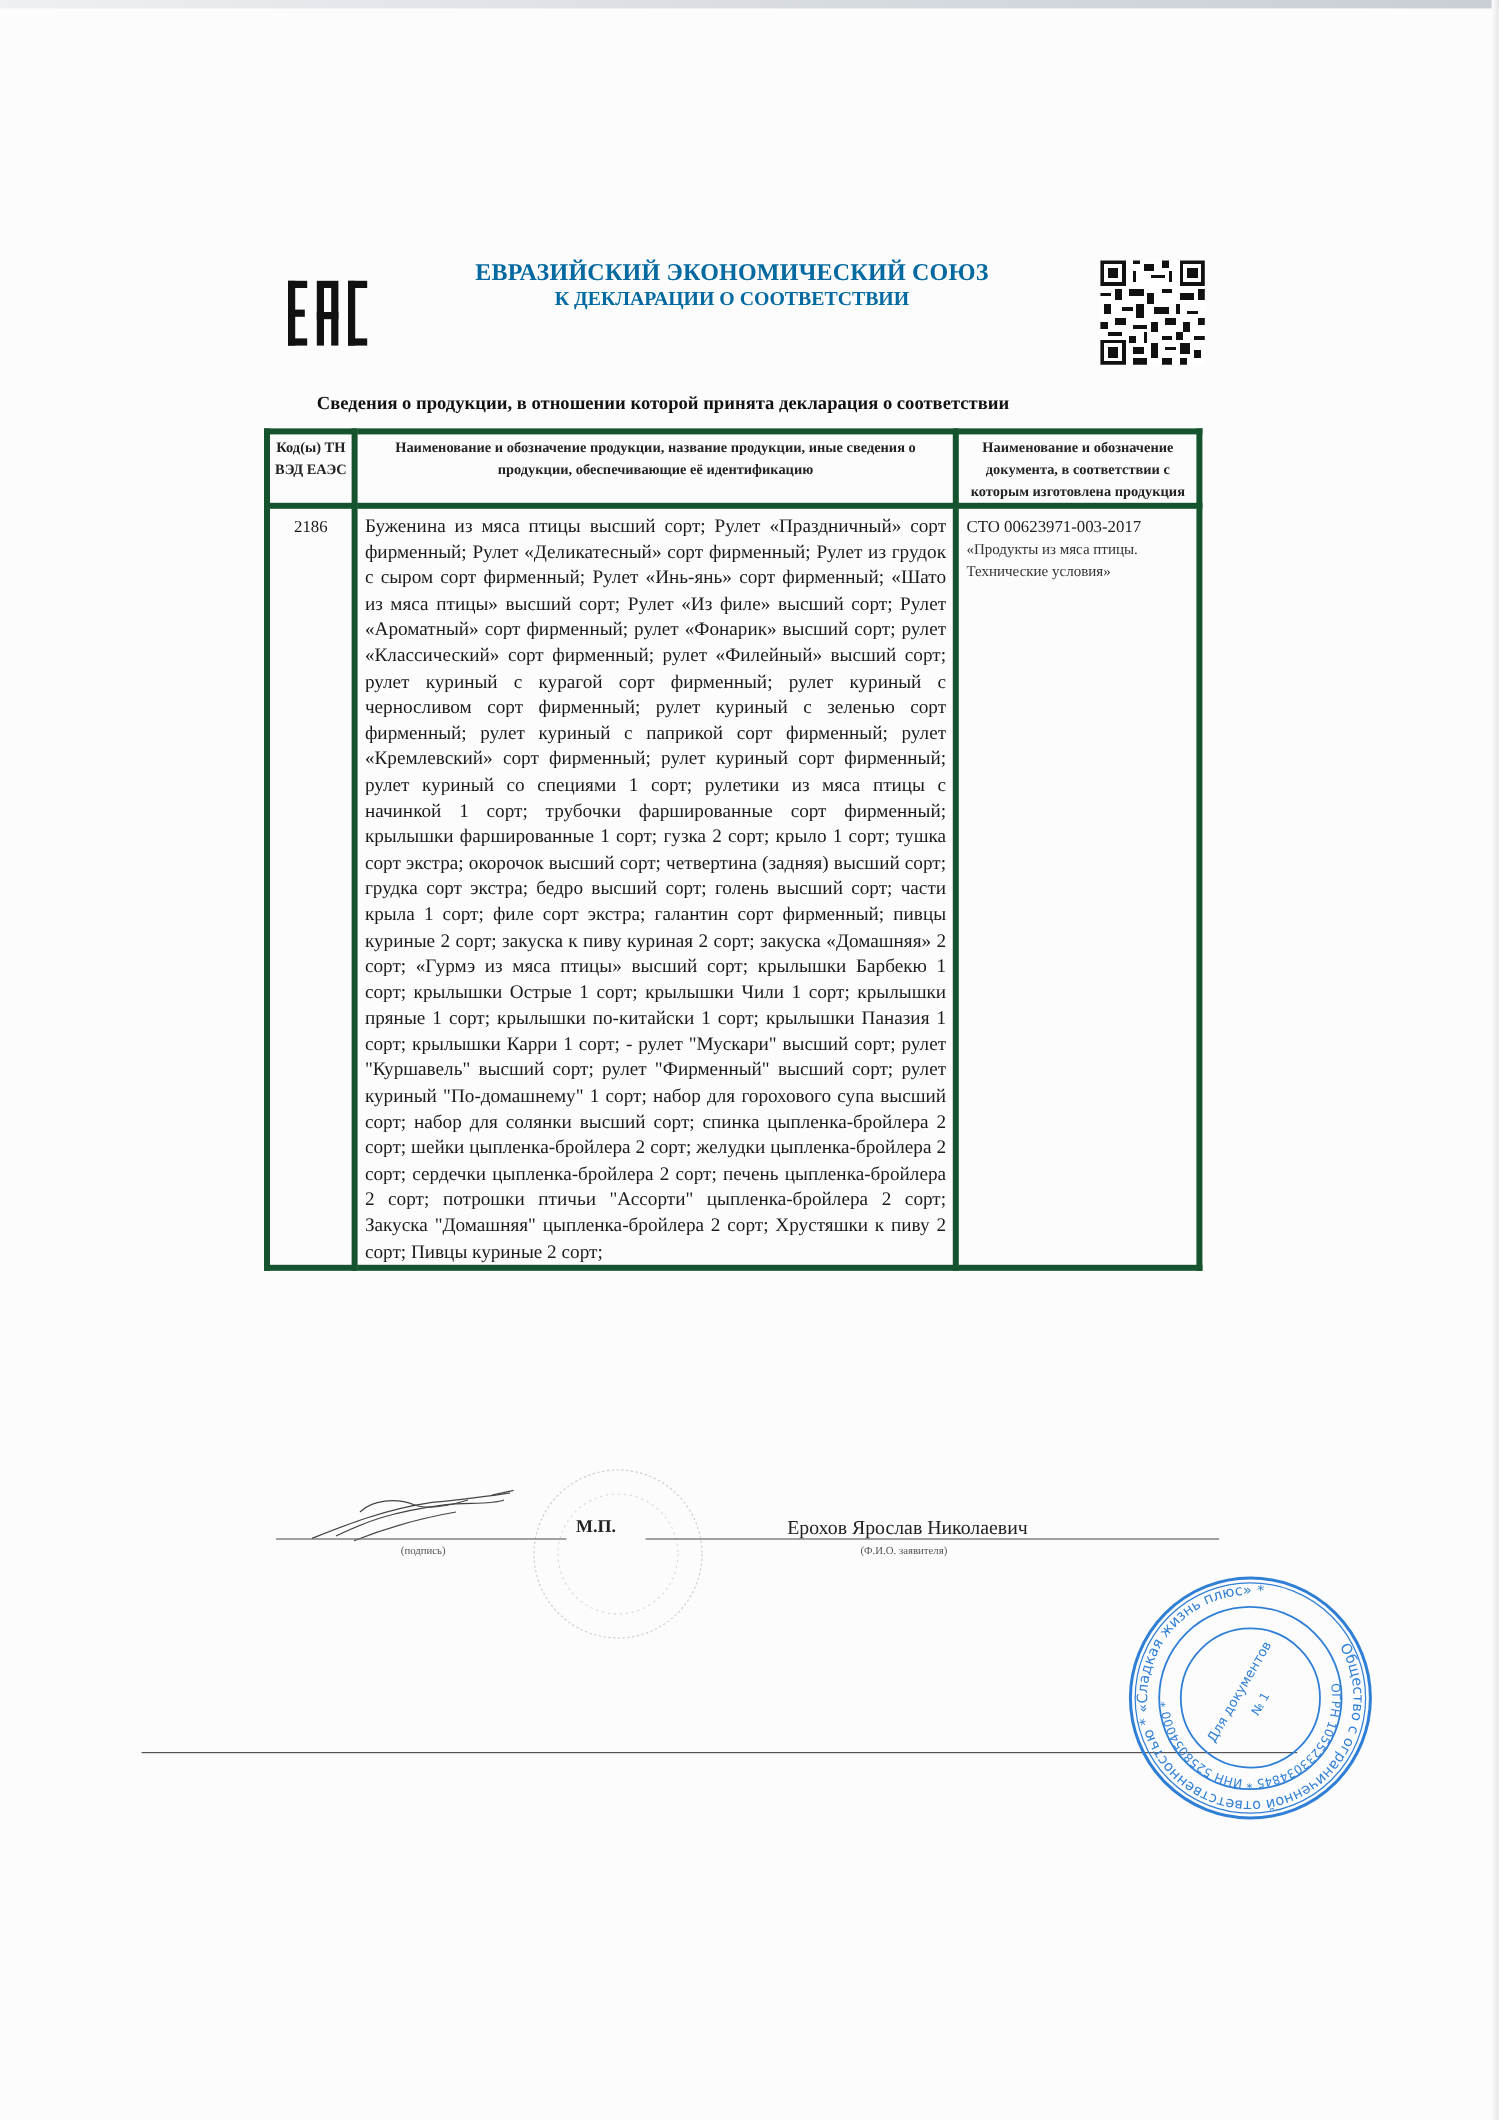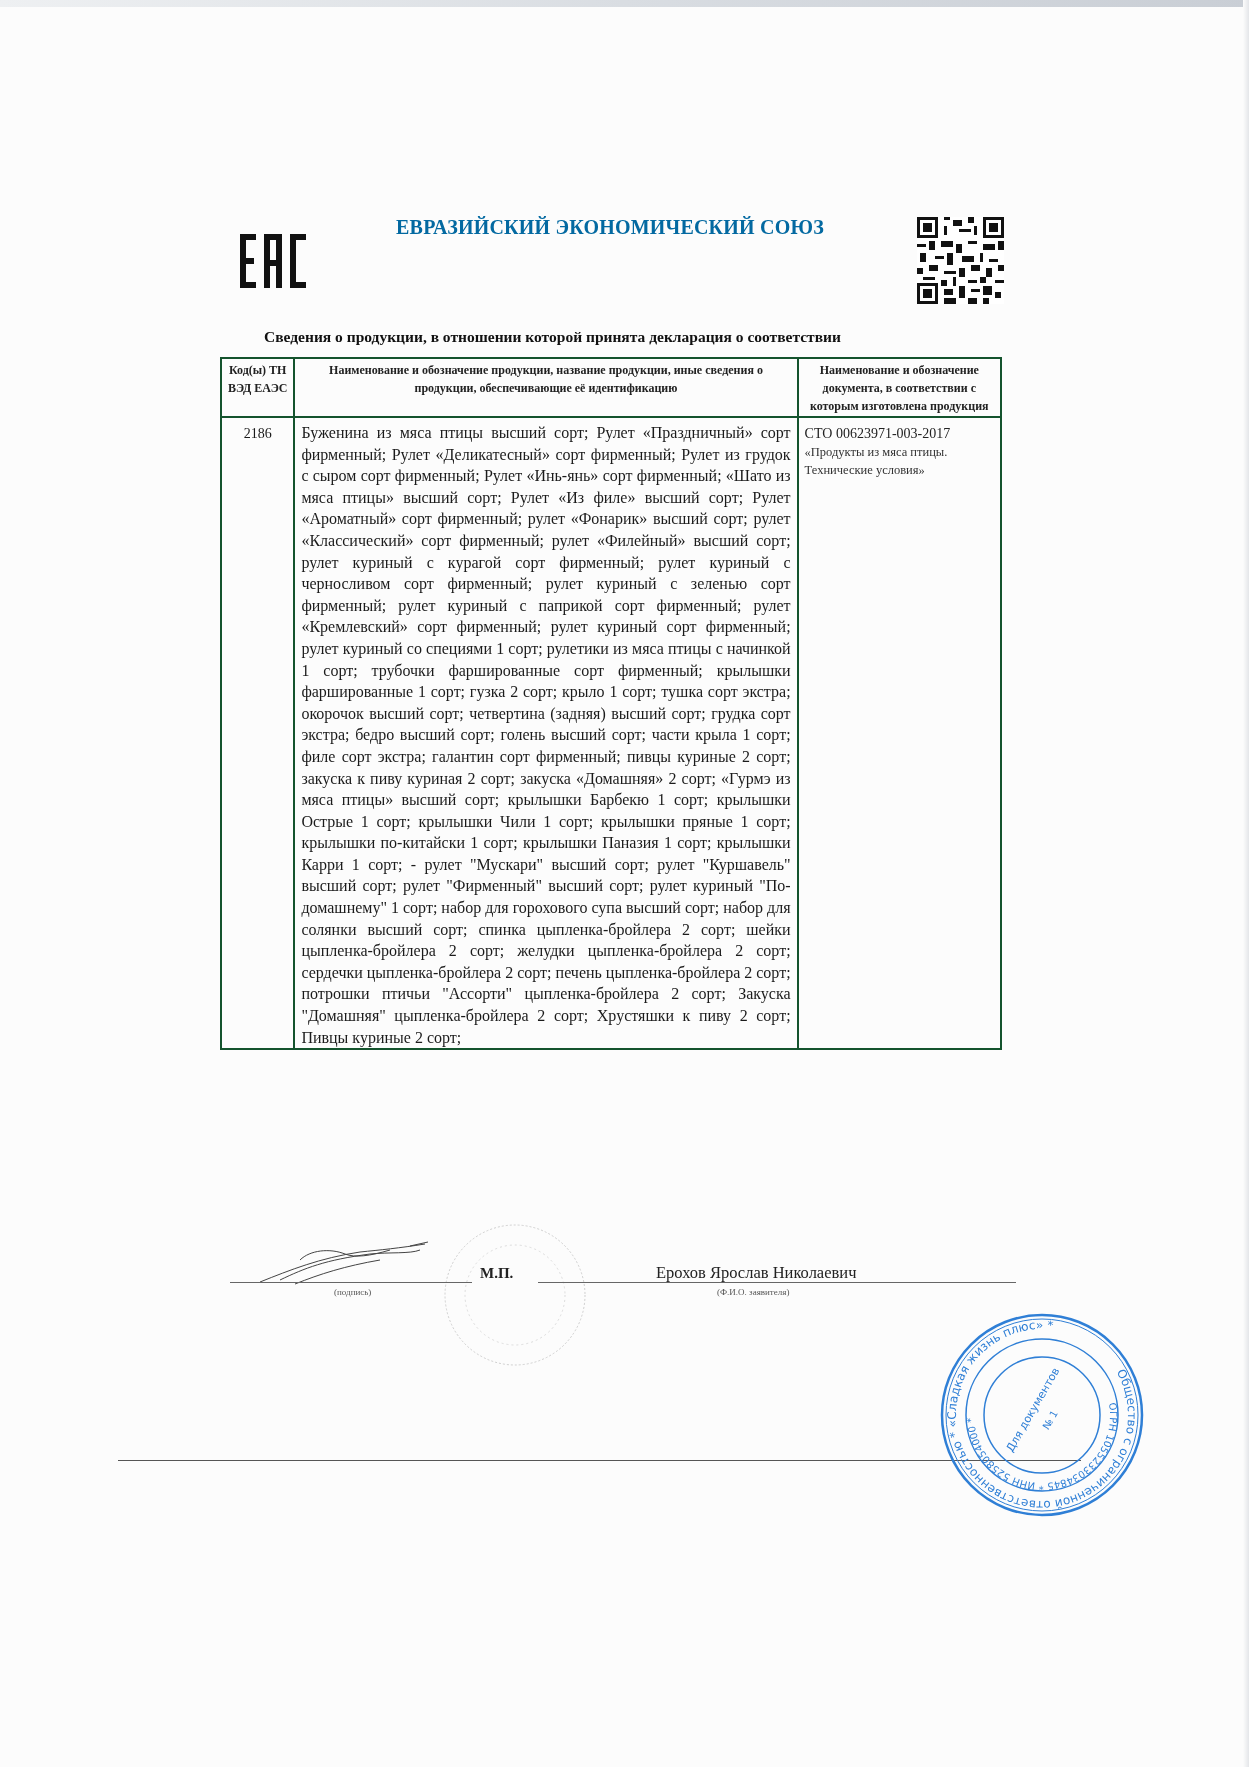--- a/index.html
+++ b/index.html
@@ -31,21 +31,21 @@
     }
     .section-title {
       position: absolute; left: 243px; top: 328px; width: 700px; white-space: nowrap;
       font-size: 15.5px; font-weight: bold; color: #111; margin-left: 21px;
     }
     table.decl {
       position: absolute; left: 220px; top: 357px; width: 782px;
       border-collapse: collapse; table-layout: fixed;
     }
     table.decl th, table.decl td {
-      border: 2px solid #14532d; vertical-align: top;
+      border: 5px solid #14532d; vertical-align: top;
     }
     table.decl th {
       font-size: 12px; font-weight: bold; color: #222; line-height: 18px;
       padding: 2px 4px 1px 4px; text-align: center;
     }
     table.decl td { padding: 5px 6px 2px 6px; }
     .c-code { width: 70px; }
     .c-name { width: 480px; }
     .c-doc { width: 194px; }
     td.code { font-size: 14px; text-align: center; padding-top: 8px !important; }
@@ -90,20 +90,21 @@
       <rect x="26" y="2" width="18" height="6"></rect>
       <rect x="26" y="28" width="18" height="6"></rect>
     <rect x="52" y="2" width="6" height="54"></rect>
       <rect x="52" y="2" width="16" height="6"></rect>
       <rect x="52" y="50" width="16" height="6"></rect>
   </g>
 </svg>
 
 <div class="header">
   <div class="h1">ЕВРАЗИЙСКИЙ ЭКОНОМИЧЕСКИЙ СОЮЗ</div>
+  <div class="h2">К ДЕКЛАРАЦИИ О СООТВЕТСТВИИ</div>
 </div>
 
 <svg class="qr" viewBox="0 0 29 29" shape-rendering="crispEdges">
   <rect width="29" height="29" fill="#fff"></rect>
   <g fill="#111">
     <rect x="0" y="0" width="7" height="7"></rect>
       <rect x="1" y="1" width="5" height="5" fill="#fff"></rect>
       <rect x="2" y="2" width="3" height="3"></rect>
     <rect x="22" y="0" width="7" height="7"></rect>
       <rect x="23" y="1" width="5" height="5" fill="#fff"></rect>

